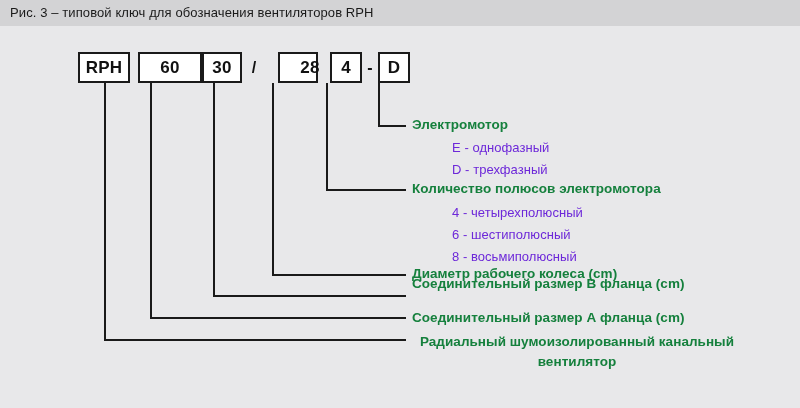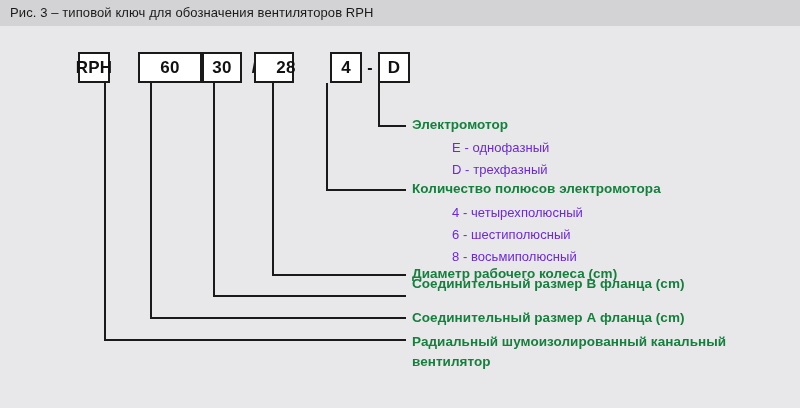--- a/index.html
+++ b/index.html
@@ -94,20 +94,21 @@
     font-size: 13.5px;
     font-weight: bold;
     color: #15803d;
     white-space: nowrap;
     letter-spacing: 0.05px;
   }
   .desc-main.wrap {
     white-space: normal;
     width: 330px;
     line-height: 20px;
+    text-align: center;
   }
   .desc-sub {
     position: absolute;
     left: 452px;
     font-size: 13px;
     font-weight: normal;
     color: #6d28d9;
     white-space: nowrap;
     letter-spacing: 0.05px;
   }
@@ -115,26 +116,26 @@
 </head>
 <body>
 
 <div id="figure">
 
   <div id="header-bar">
     <div id="header-title">Рис. 3 – типовой ключ для обозначения вентиляторов RPH</div>
   </div>
 
   <div id="code-row">
-    <div class="code-box" style="left:0px;width:32px;">RPH</div>
+    <div class="code-box" style="left:0px;width:52px;">RPH</div>
     <div class="code-sep" style="left:100px;width:24px;">-</div>
     <div class="code-box" style="left:60px;width:64px;">60</div>
     <div class="code-box" style="left:124px;width:40px;">30</div>
     <div class="code-sep" style="left:164px;width:24px;">/</div>
-    <div class="code-box" style="left:176px;width:40px;padding-left:24px;">28</div>
+    <div class="code-box" style="left:200px;width:40px;padding-left:24px;">28</div>
     <div class="code-sep" style="left:284px;width:16px;">-</div>
     <div class="code-box" style="left:252px;width:32px;">4</div>
     <div class="code-box" style="left:300px;width:32px;">D</div>
   </div>
 
   <div class="vline" style="left:378px;top:83px;height:43px;"></div>
   <div class="hline" style="left:378px;top:125px;width:28px;"></div>
 
   <div class="vline" style="left:326px;top:83px;height:107px;"></div>
   <div class="hline" style="left:326px;top:189px;width:80px;"></div>

